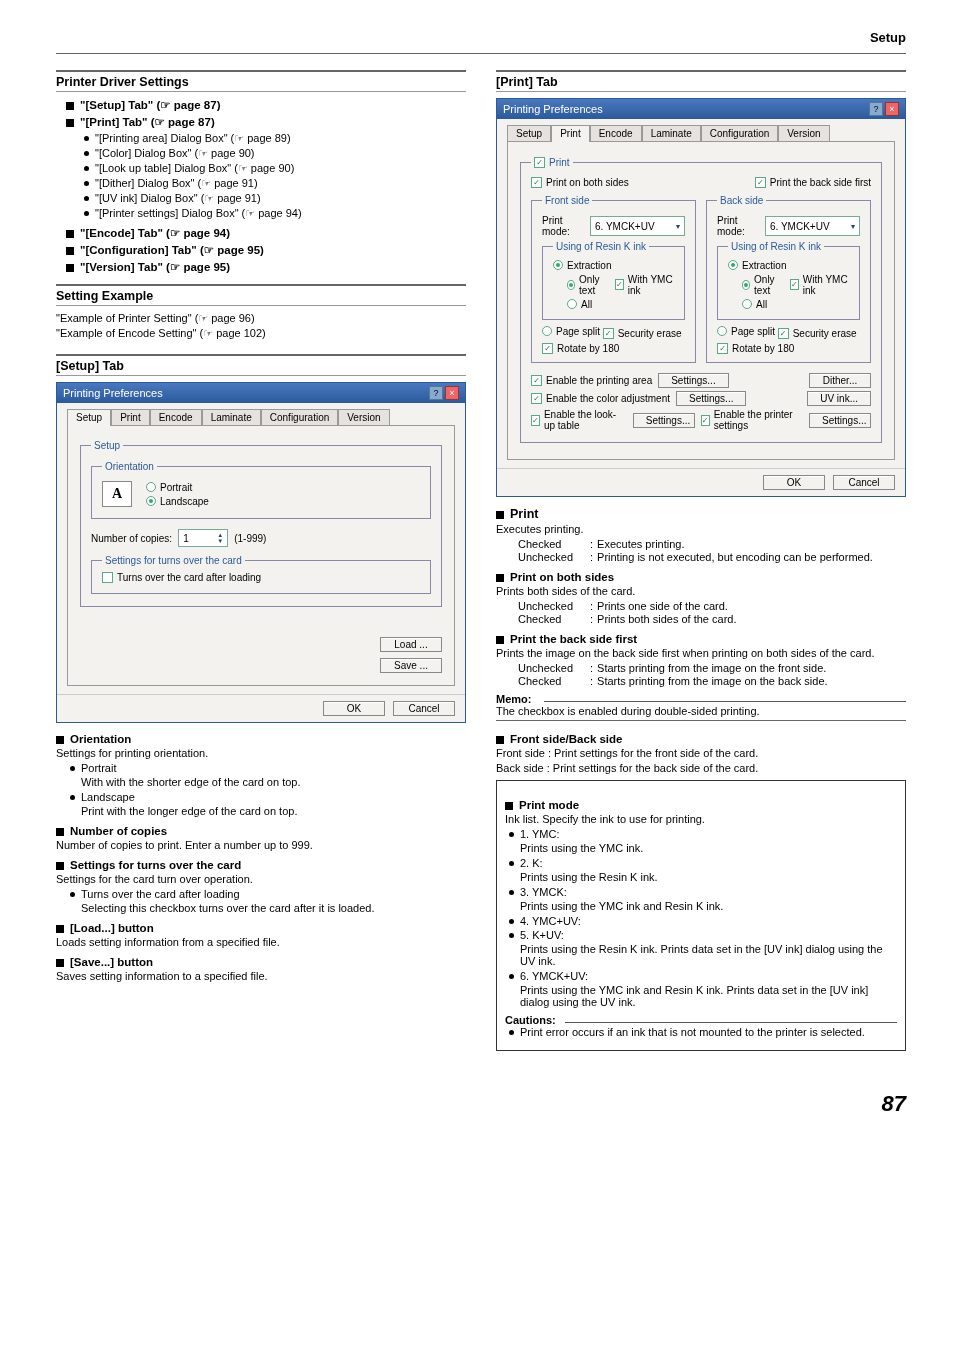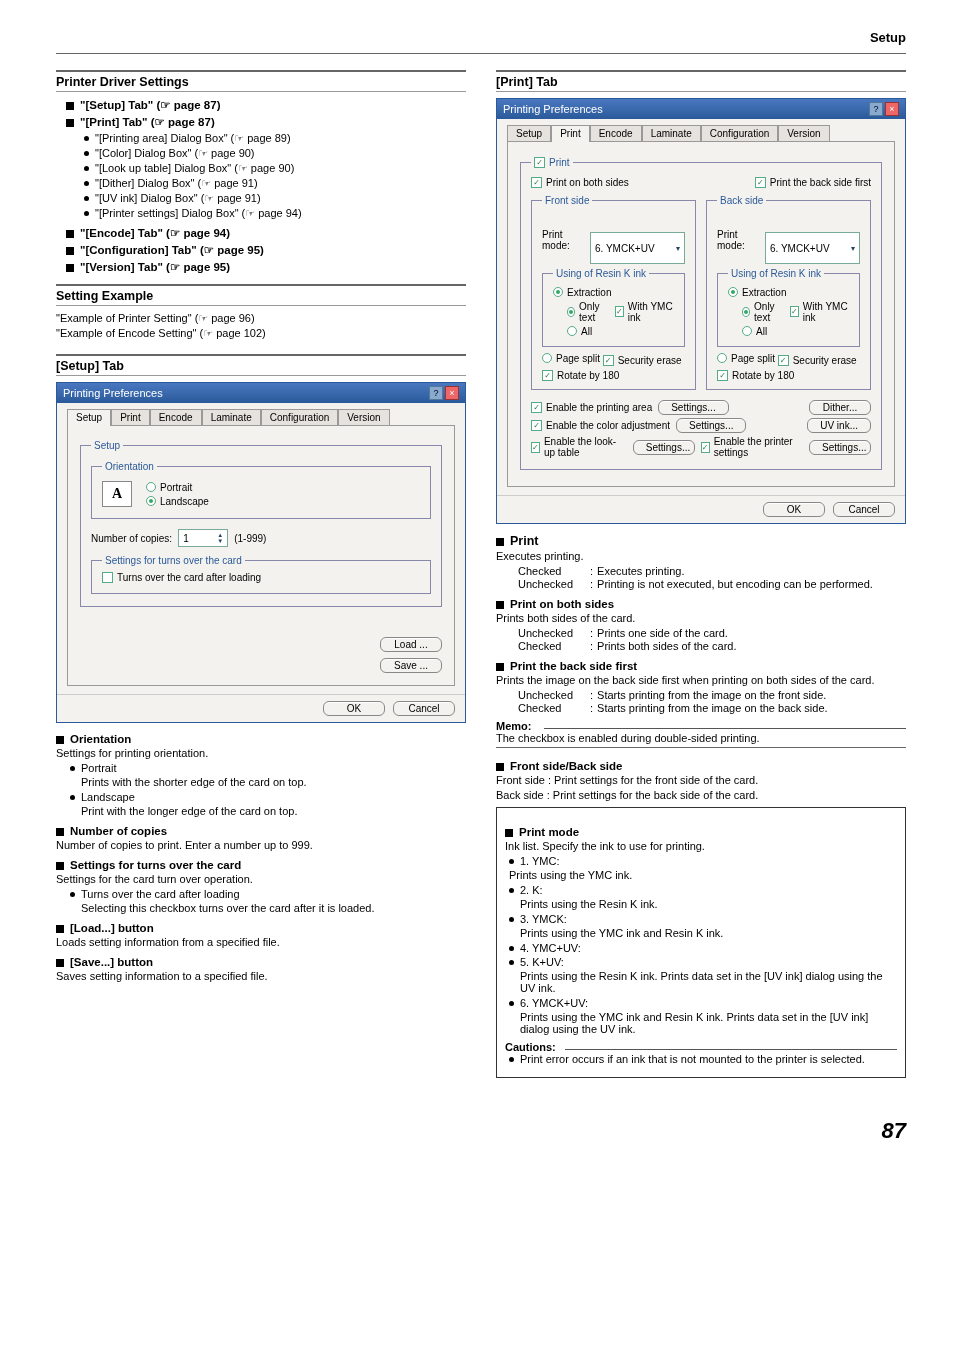--- a/index.html
+++ b/index.html
@@ -31,24 +31,24 @@
   .dlg-title .icons span{ display:inline-block; width:14px; height:14px; background:#e66; border:1px solid #933; margin-left:2px; text-align:center; line-height:12px; color:#fff; font-size:9px;}
   .dlg-title .icons span:first-child{ background:#8ac; border-color:#579; color:#003;}
   .dlg-body { padding: 6px 10px 8px; background:#f4f2ee; }
   .tabs { display:flex; margin-bottom:-1px; gap:0; font-size:10px;}
   .tab { border:1px solid #999; border-bottom:none; padding:2px 8px; background:#f4f2ee; }
   .tab.inactive { background:#e6e3de; border-bottom:1px solid #999; }
   .tab-panel { border:1px solid #999; padding:10px 12px 12px; background:#f4f2ee; }
   fieldset.box { border:1px solid #88a; padding:6px 10px 8px; margin:4px 0; }
   fieldset.box > legend { color:#2a5a9a; font-size:10px; padding:0 3px; }
   .row { display:flex; align-items:center; gap:6px; margin:3px 0; }
-  .btn { border:1px solid #888; background:#f4f2ee; padding:1px 12px; font-size:10px; min-width:62px; text-align:center; border-radius:6px; box-shadow:0 1px 0 #fff inset;}
+  .btn { border:1px solid #888; background:#f4f2ee; padding:1px 12px; font-size:10px; min-width:62px; text-align:center; border-radius:0; box-shadow:0 1px 0 #fff inset;}
   .btn-row { display:flex; justify-content:flex-start; gap:8px; margin-top:6px; }
   .dlg-footer { display:flex; justify-content:flex-end; gap:8px; padding:6px 10px; background:#f4f2ee; border-top:1px solid #ccc;}
-  .smallselect { border:1px solid #7a9; background:#fff; padding:0 4px; height:32px; display:inline-flex; align-items:center; min-width:95px; justify-content:space-between;margin-top:17px;}
+  .smallselect { border:1px solid #7a9; background:#fff; padding:0 4px; height:20px; display:inline-flex; align-items:center; min-width:95px; justify-content:space-between;}
   .smallselect .arrow{ color:#246; font-size:8px;}
   .chk { display:inline-flex; align-items:center; gap:4px; }
   .chk .box { width:11px; height:11px; border:1px solid #5a8; background:#fff; display:inline-flex; align-items:center; justify-content:center; font-size:8px; color:#2a7a3a;}
   .rad { display:inline-flex; align-items:center; gap:4px; }
   .rad .circ { width:10px; height:10px; border:1px solid #5a8; border-radius:50%; background:#fff; display:inline-flex; align-items:center; justify-content:center;}
   .rad .circ.on::after{ content:""; width:4px; height:4px; border-radius:50%; background:#3a6;}
   .orientation-icon { width:30px; height:26px; border:1px solid #888; background:#fff; display:flex; align-items:center; justify-content:center; font-family:"Times New Roman",serif; font-weight:bold; font-size:14px; margin-right:8px;}
   .spin { border:1px solid #7a9; background:#fff; width:50px; height:18px; display:inline-flex; align-items:center; padding:0 4px; justify-content:space-between;}
   .spin .arrows { font-size:6px; line-height:6px; color:#246; display:flex; flex-direction:column;}
   .print-cols { display:flex; gap:10px; }
@@ -197,21 +197,21 @@
   <div class="sub-heading-sq">
         <span class="sq"></span>
         <span>Orientation</span>
       </div>
   <div class="desc">Settings for printing orientation.</div>
   <div class="bullet-list" style="margin-left:14px;">
     <div class="bitem">
           <span class="disc"></span>
           <span>Portrait</span>
         </div>
-    <div class="desc" style="margin-left:11px;">Prints with the shorter edge of the card on top.</div>
+    <div class="desc" style="margin-left:11px;">With with the shorter edge of the card on top.</div>
     <div class="bitem">
           <span class="disc"></span>
           <span>Landscape</span>
         </div>
     <div class="desc" style="margin-left:11px;">Print with the longer edge of the card on top.</div>
   </div>
 
   <div class="sub-heading-sq">
         <span class="sq"></span>
         <span>Number of copies</span>
@@ -478,21 +478,21 @@
     <div class="sub-heading-sq" style="margin-top:12px;">
           <span class="sq"></span>
           <span>Print mode</span>
         </div>
     <div class="desc">Ink list. Specify the ink to use for printing.</div>
     <div class="bullet-list" style="margin-left:4px;">
       <div class="bitem">
             <span class="disc"></span>
             <span>1. YMC:</span>
           </div>
-      <div class="desc" style="">Prints using the YMC ink.</div>
+      <div class="desc" style="margin-left:11px;">Prints using the YMC ink.</div>
       <div class="bitem">
             <span class="disc"></span>
             <span>2. K:</span>
           </div>
       <div class="desc" style="margin-left:11px;">Prints using the Resin K ink.</div>
       <div class="bitem">
             <span class="disc"></span>
             <span>3. YMCK:</span>
           </div>
       <div class="desc" style="margin-left:11px;">Prints using the YMC ink and Resin K ink.</div>

